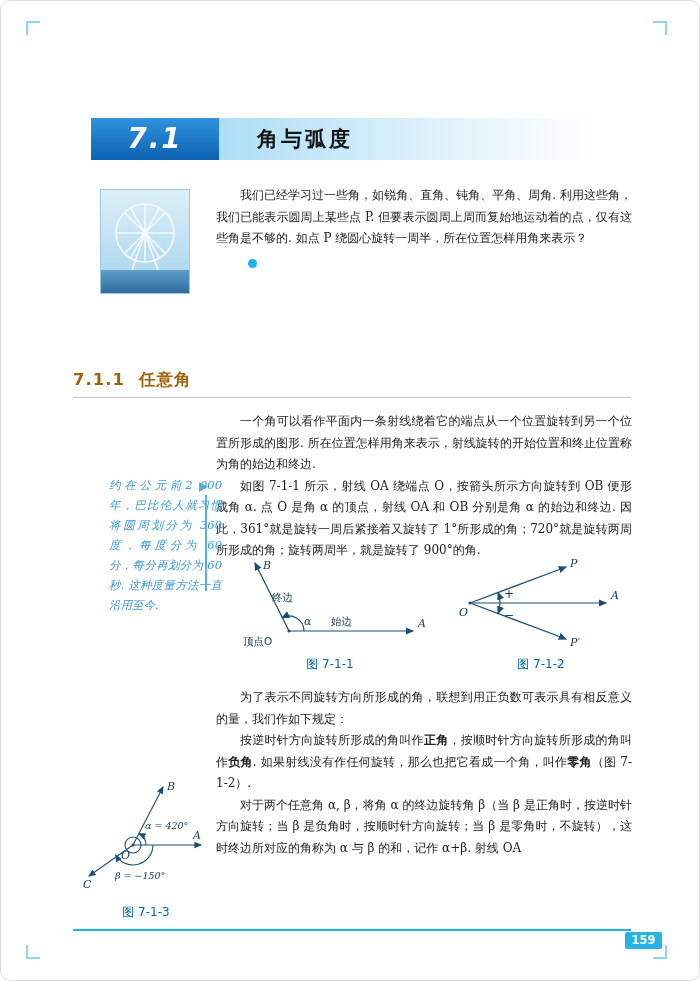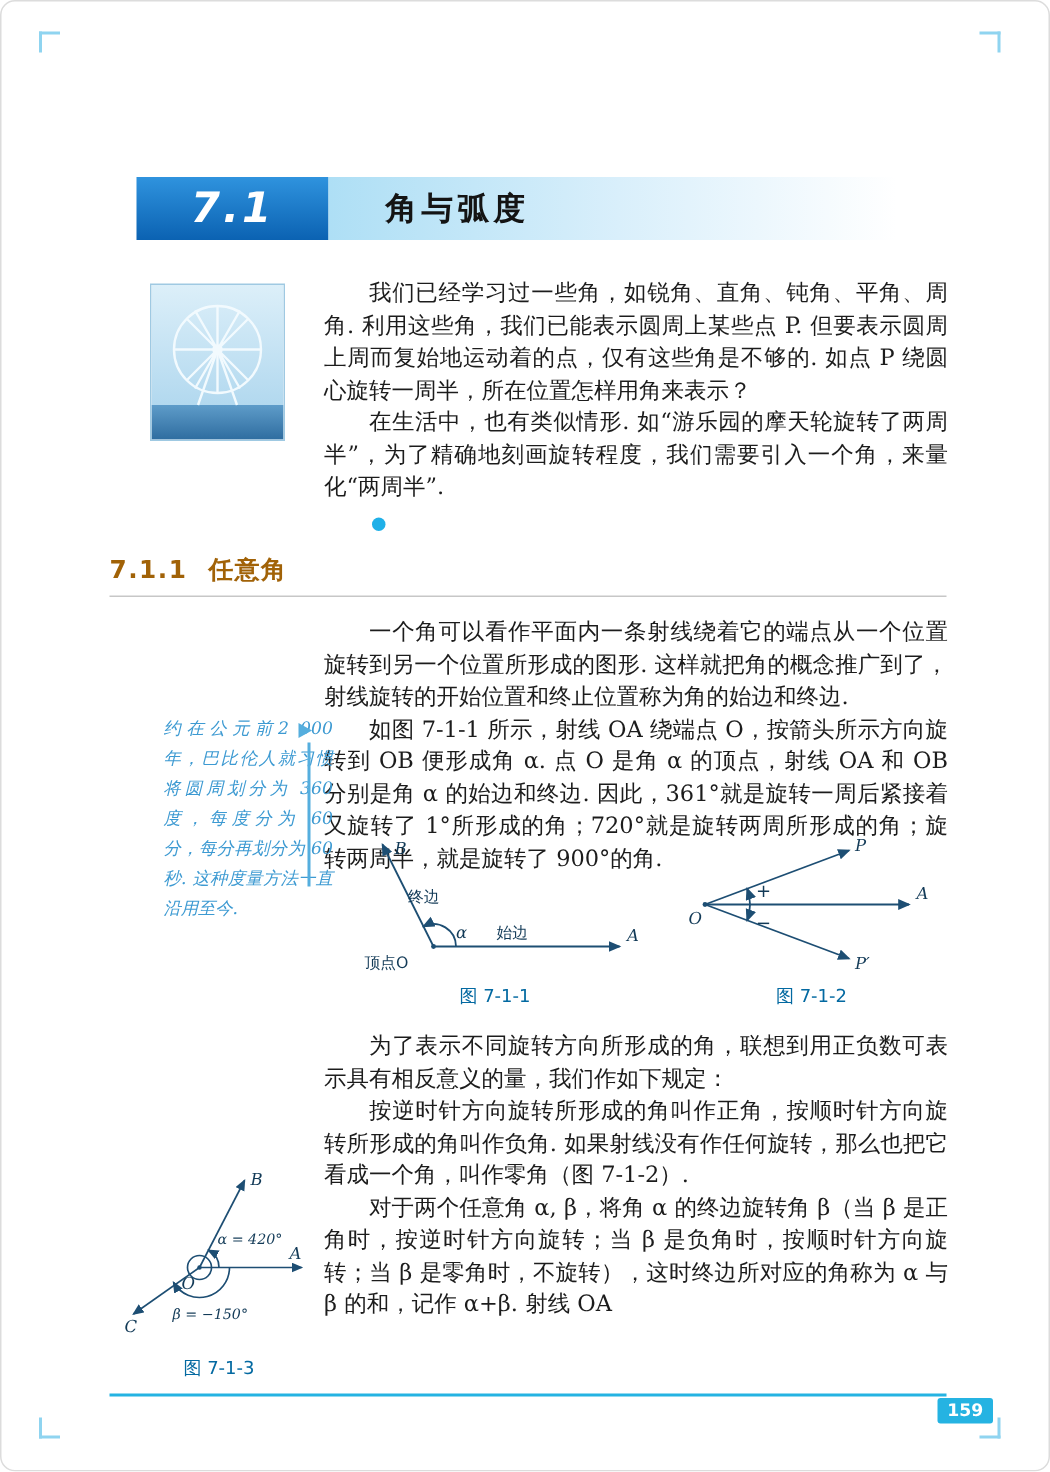--- a/index.html
+++ b/index.html
@@ -17,32 +17,32 @@
   .header .num-box{width:128px;height:42px;background:linear-gradient(180deg,#2f93de,#0b62b2);
       color:#fff;font:italic bold 28px/42px "DejaVu Sans","Liberation Sans",sans-serif;text-align:center;
       letter-spacing:2px;}
   .header .strip{flex:1;background:linear-gradient(90deg,#aedff5 0%,#d9effb 45%,#ffffff 88%);
       display:flex;align-items:center;}
   .header .strip .title{padding-left:38px;font:bold 21px/42px "DejaVu Sans","Liberation Sans",sans-serif;
       color:#141414;letter-spacing:3px;}
   
   .photo{position:absolute;left:99px;top:188px;width:88px;height:103px;border:1px solid #9fc9e2;}
   
-  .para{font-size:15px;line-height:21.5px;text-align:justify;text-indent:2em;margin:0;}
+  .para{font-size:12px;line-height:21.5px;text-align:justify;text-indent:2em;margin:0;}
   .intro{position:absolute;left:215px;top:184px;width:416px;}
   .question-row{margin-top:9px;padding-left:2em;display:flex;align-items:center;}
   .q-dot{width:9px;height:9px;border-radius:50%;background:#1fb0e8;margin-right:8px;flex:none;}
   .q-text{font-size:13.5px;line-height:21px;}
   .subheading{position:absolute;left:72px;top:368px;width:558px;
       font:bold 16.5px/22px "DejaVu Sans","Liberation Sans",sans-serif;color:#a16207;letter-spacing:1px;}
   .subheading .sub-title{margin-left:14px;}
   .rule{position:absolute;left:72px;top:396px;width:558px;height:1px;background:#c7c7c7;}
   .body1{position:absolute;left:215px;top:410px;width:416px;}
   .body2{position:absolute;left:215px;top:686px;width:416px;}
-  .b{font-weight:normal;font-family:"DejaVu Sans","Liberation Sans",sans-serif;}
+  .b{font-weight:bold;font-family:"DejaVu Sans","Liberation Sans",sans-serif;}
   
   .margin-note{position:absolute;left:84px;top:474px;width:113px;color:#3d9ad2;
       font-style:italic;font-size:11.5px;line-height:20px;text-align:justify;margin-left:24px;}
   .note-arrow{position:absolute;left:198px;top:481px;width:0;height:0;
       border-top:5px solid transparent;border-bottom:5px solid transparent;border-left:9px solid #55aede;}
   .note-line{position:absolute;left:204px;top:494px;width:2px;height:96px;background:#55aede;}
   
   .figure{position:absolute;text-align:center;}
   .fig1{left:224px;top:556px;width:210px;}
   .fig2{left:455px;top:556px;width:170px;}
@@ -90,33 +90,32 @@
     <g stroke="#f2fafe" stroke-width="1.6" fill="none">
       <circle cx="44" cy="43" r="29"></circle>
       <path d="M44,14 L44,72 M15,43 L73,43 M23.5,22.5 L64.5,63.5 M64.5,22.5 L23.5,63.5 M29,17 L59,69 M59,17 L29,69"></path>
       <path d="M44,43 L31,80 M44,43 L57,80"></path>
     </g>
     <circle cx="44" cy="43" r="3.5" fill="#f2fafe"></circle>
   </svg>
 
   <div class="intro">
     <p class="para">我们已经学习过一些角，如锐角、直角、钝角、平角、周角. 利用这些角，我们已能表示圆周上某些点 P. 但要表示圆周上周而复始地运动着的点，仅有这些角是不够的. 如点 P 绕圆心旋转一周半，所在位置怎样用角来表示？</p>
-    <p class="para">在生活中，也有类似情形. 如“游乐园的摩天轮旋转了两周半”，为了精确地刻画旋转程度，我们需要引入一个角，来量化“两周半”.</p>
     <div class="question-row">
       <span class="q-dot"></span>
     </div>
   </div>
 
   <div class="subheading">
     <span>7.1.1</span><span class="sub-title">任意角</span>
   </div>
   <div class="rule"></div>
 
   <div class="body1">
-    <p class="para">一个角可以看作平面内一条射线绕着它的端点从一个位置旋转到另一个位置所形成的图形. 这样就把角的概念推广到了，射线旋转的开始位置和终止位置称为角的始边和终边.</p>
+    <p class="para">一个角可以看作平面内一条射线绕着它的端点从一个位置旋转到另一个位置所形成的图形. 所在位置怎样用角来表示，射线旋转的开始位置和终止位置称为角的始边和终边.</p>
     <p class="para">如图 7-1-1 所示，射线 OA 绕端点 O，按箭头所示方向旋转到 OB 便形成角 α. 点 O 是角 α 的顶点，射线 OA 和 OB 分别是角 α 的始边和终边. 因此，361°就是旋转一周后紧接着又旋转了 1°所形成的角；720°就是旋转两周所形成的角；旋转两周半，就是旋转了 900°的角.</p>
   </div>
 
   <div class="margin-note">约在公元前2 000年，巴比伦人就习惯将圆周划分为 360 度，每度分为 60 分，每分再划分为 60 秒. 这种度量方法一直沿用至今.</div>
   <div class="note-arrow"></div>
   <div class="note-line"></div>
 
   <div class="figure fig1">
     <svg viewBox="0 0 210 92" width="210" height="92">
       <defs>

